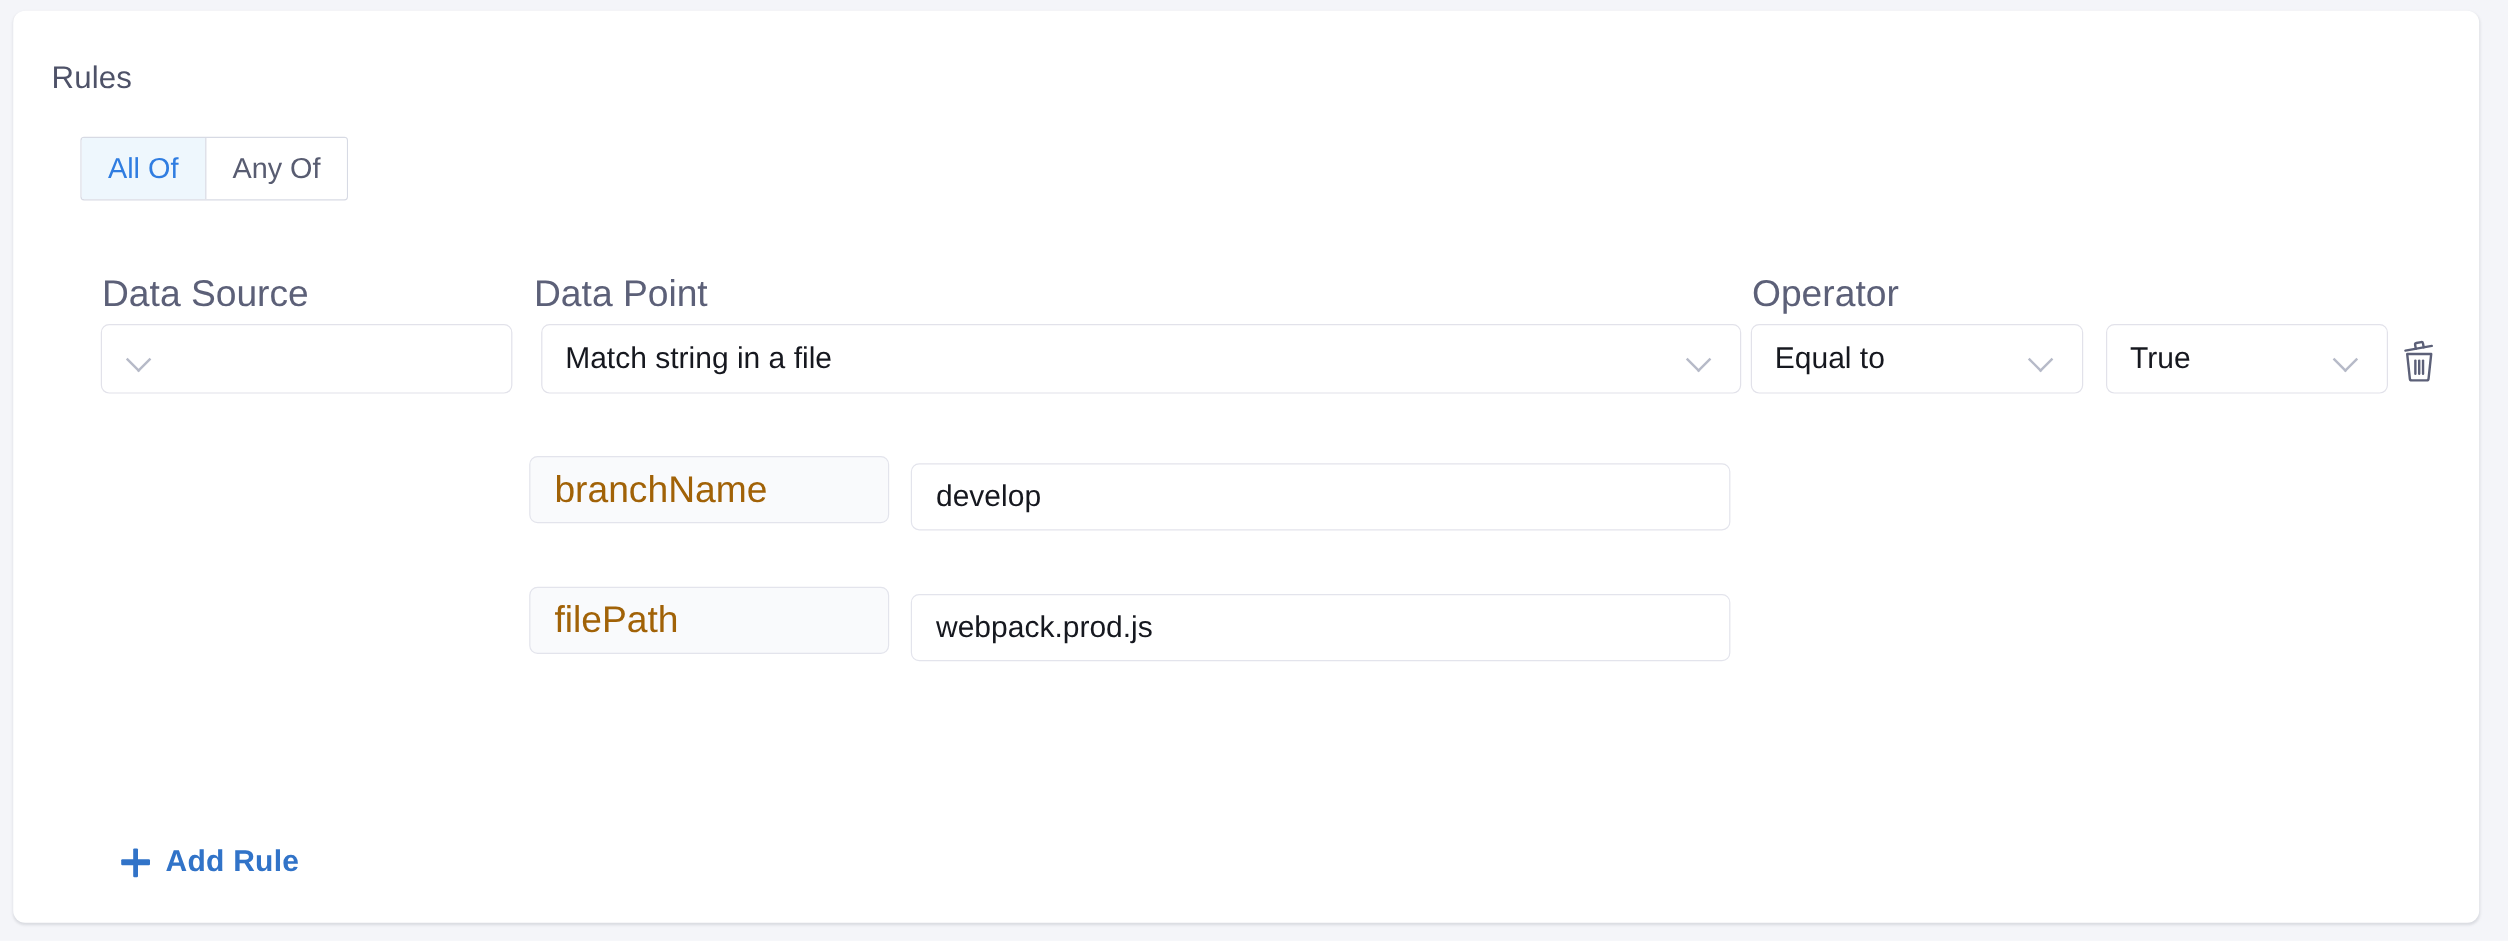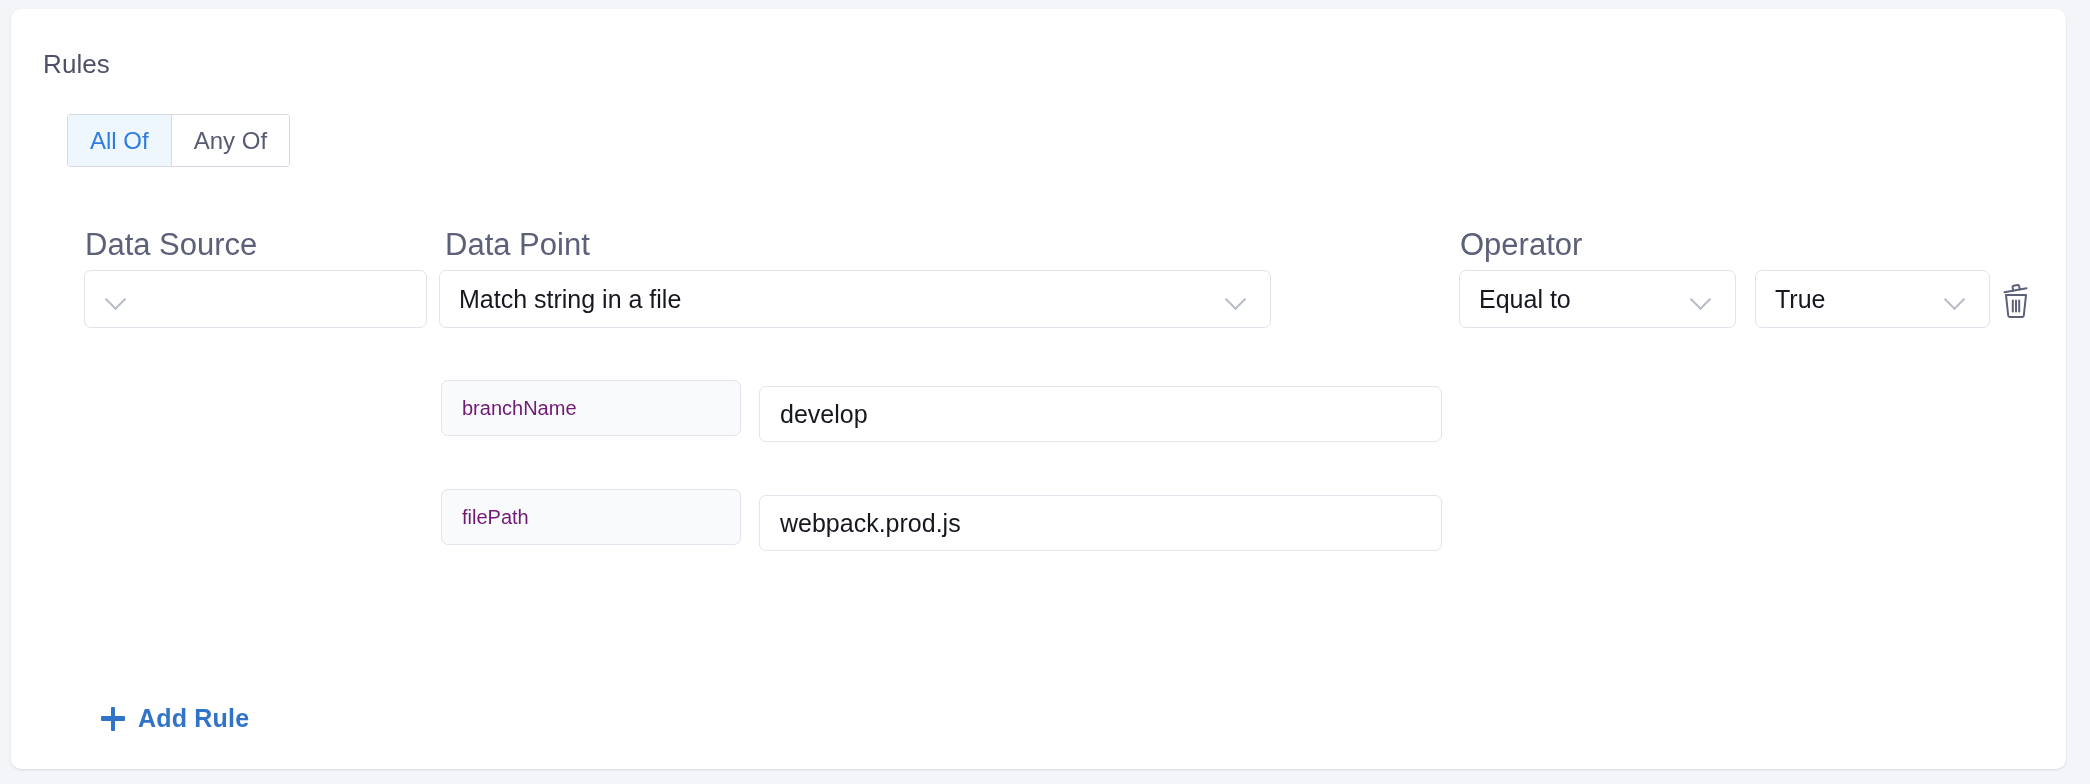--- a/index.html
+++ b/index.html
@@ -115,21 +115,21 @@
     left: 4px;
     top: 6px;
     width: 13px;
     height: 13px;
     border-right: 2.4px solid #b6bac8;
     border-bottom: 2.4px solid #b6bac8;
     transform: rotate(45deg);
   }
 
   .select-data-source { left: 73px;   top: 261px; width: 343px; }
-  .select-data-point  { left: 428px;  top: 261px; width: 832px; }
+  .select-data-point  { left: 440px;  top: 261px; width: 1000px; }
   .select-operator    { left: 1448px; top: 261px; width: 277px; }
   .select-value       { left: 1744px; top: 261px; width: 235px; }
 
   
   .delete-btn {
     position: absolute;
     left: 1985px;
     top: 272px;
     width: 40px;
     height: 40px;
@@ -153,22 +153,22 @@
   .param-key {
     width: 300px;
     height: 56px;
     box-sizing: border-box;
     background: #f9fafc;
     border: 1px solid #e3e4ec;
     border-radius: 7px;
     display: flex;
     align-items: center;
     padding-left: 20px;
-    font-size: 20px;
-    color: #701a75;
+    font-size: 31px;
+    color: #a16207;
     white-space: nowrap;
     overflow: hidden;
   }
   .param-value {
     width: 683px;
     height: 56px;
     box-sizing: border-box;
     background: #ffffff;
     border: 1px solid #e3e4ec;
     border-radius: 7px;

